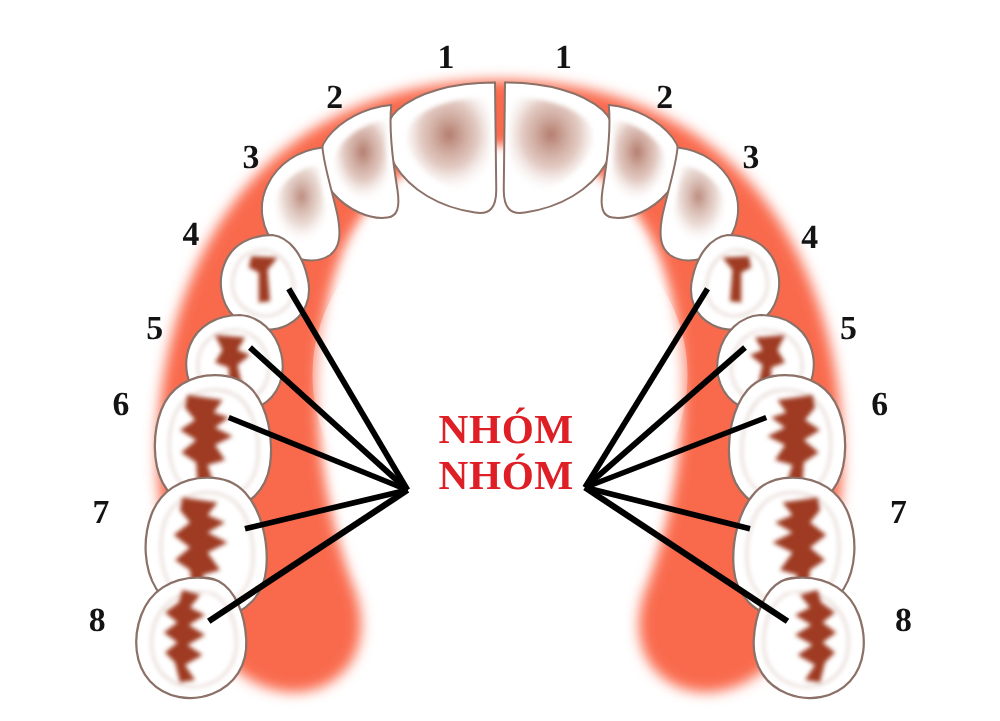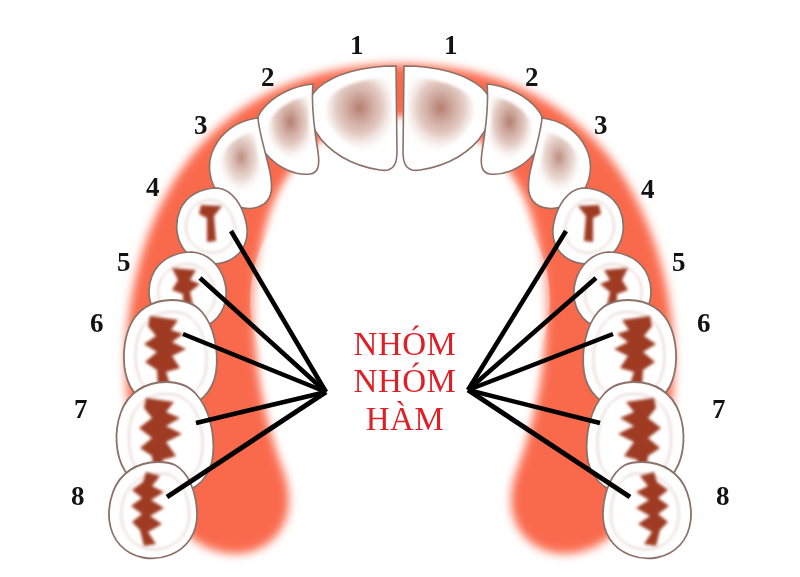--- a/index.html
+++ b/index.html
@@ -35,21 +35,21 @@
     white-space: nowrap;
     user-select: none;
   }
   #center-label {
     position: absolute;
     left: 330px;
     top: 326px;
     width: 150px;
     text-align: center;
     font-family: "Liberation Serif", "DejaVu Serif", serif;
-    font-weight: normal;
+    font-weight: bold;
     font-size: 33px;
     line-height: 1.13;
     letter-spacing: 0.5px;
     color: #DE1F26;
     user-select: none;
   }
   #center-label div {
     white-space: nowrap;
   }
 </style>
@@ -504,21 +504,20 @@
       <line x1="596" y1="278" x2="468" y2="390" stroke-width="4.6"></line>
       <line x1="613" y1="334" x2="468" y2="390" stroke-width="4.4"></line>
       <line x1="600" y1="423" x2="468" y2="390" stroke-width="4.6"></line>
       <line x1="630" y1="497" x2="468" y2="390" stroke-width="5"></line>
     </g>
   </svg>
 
   <div id="center-label">
     <div>NHÓM</div>
     <div>NHÓM</div>
-    <div>HÀM</div>
   </div>
 
   <div class="tooth-number" style="left:350px;top:32px;">1</div>
   <div class="tooth-number" style="left:261px;top:64px;">2</div>
   <div class="tooth-number" style="left:194px;top:112px;">3</div>
   <div class="tooth-number" style="left:146px;top:174px;">4</div>
   <div class="tooth-number" style="left:117px;top:249px;">5</div>
   <div class="tooth-number" style="left:90px;top:310px;">6</div>
   <div class="tooth-number" style="left:74px;top:396px;">7</div>
   <div class="tooth-number" style="left:71px;top:483px;">8</div>

